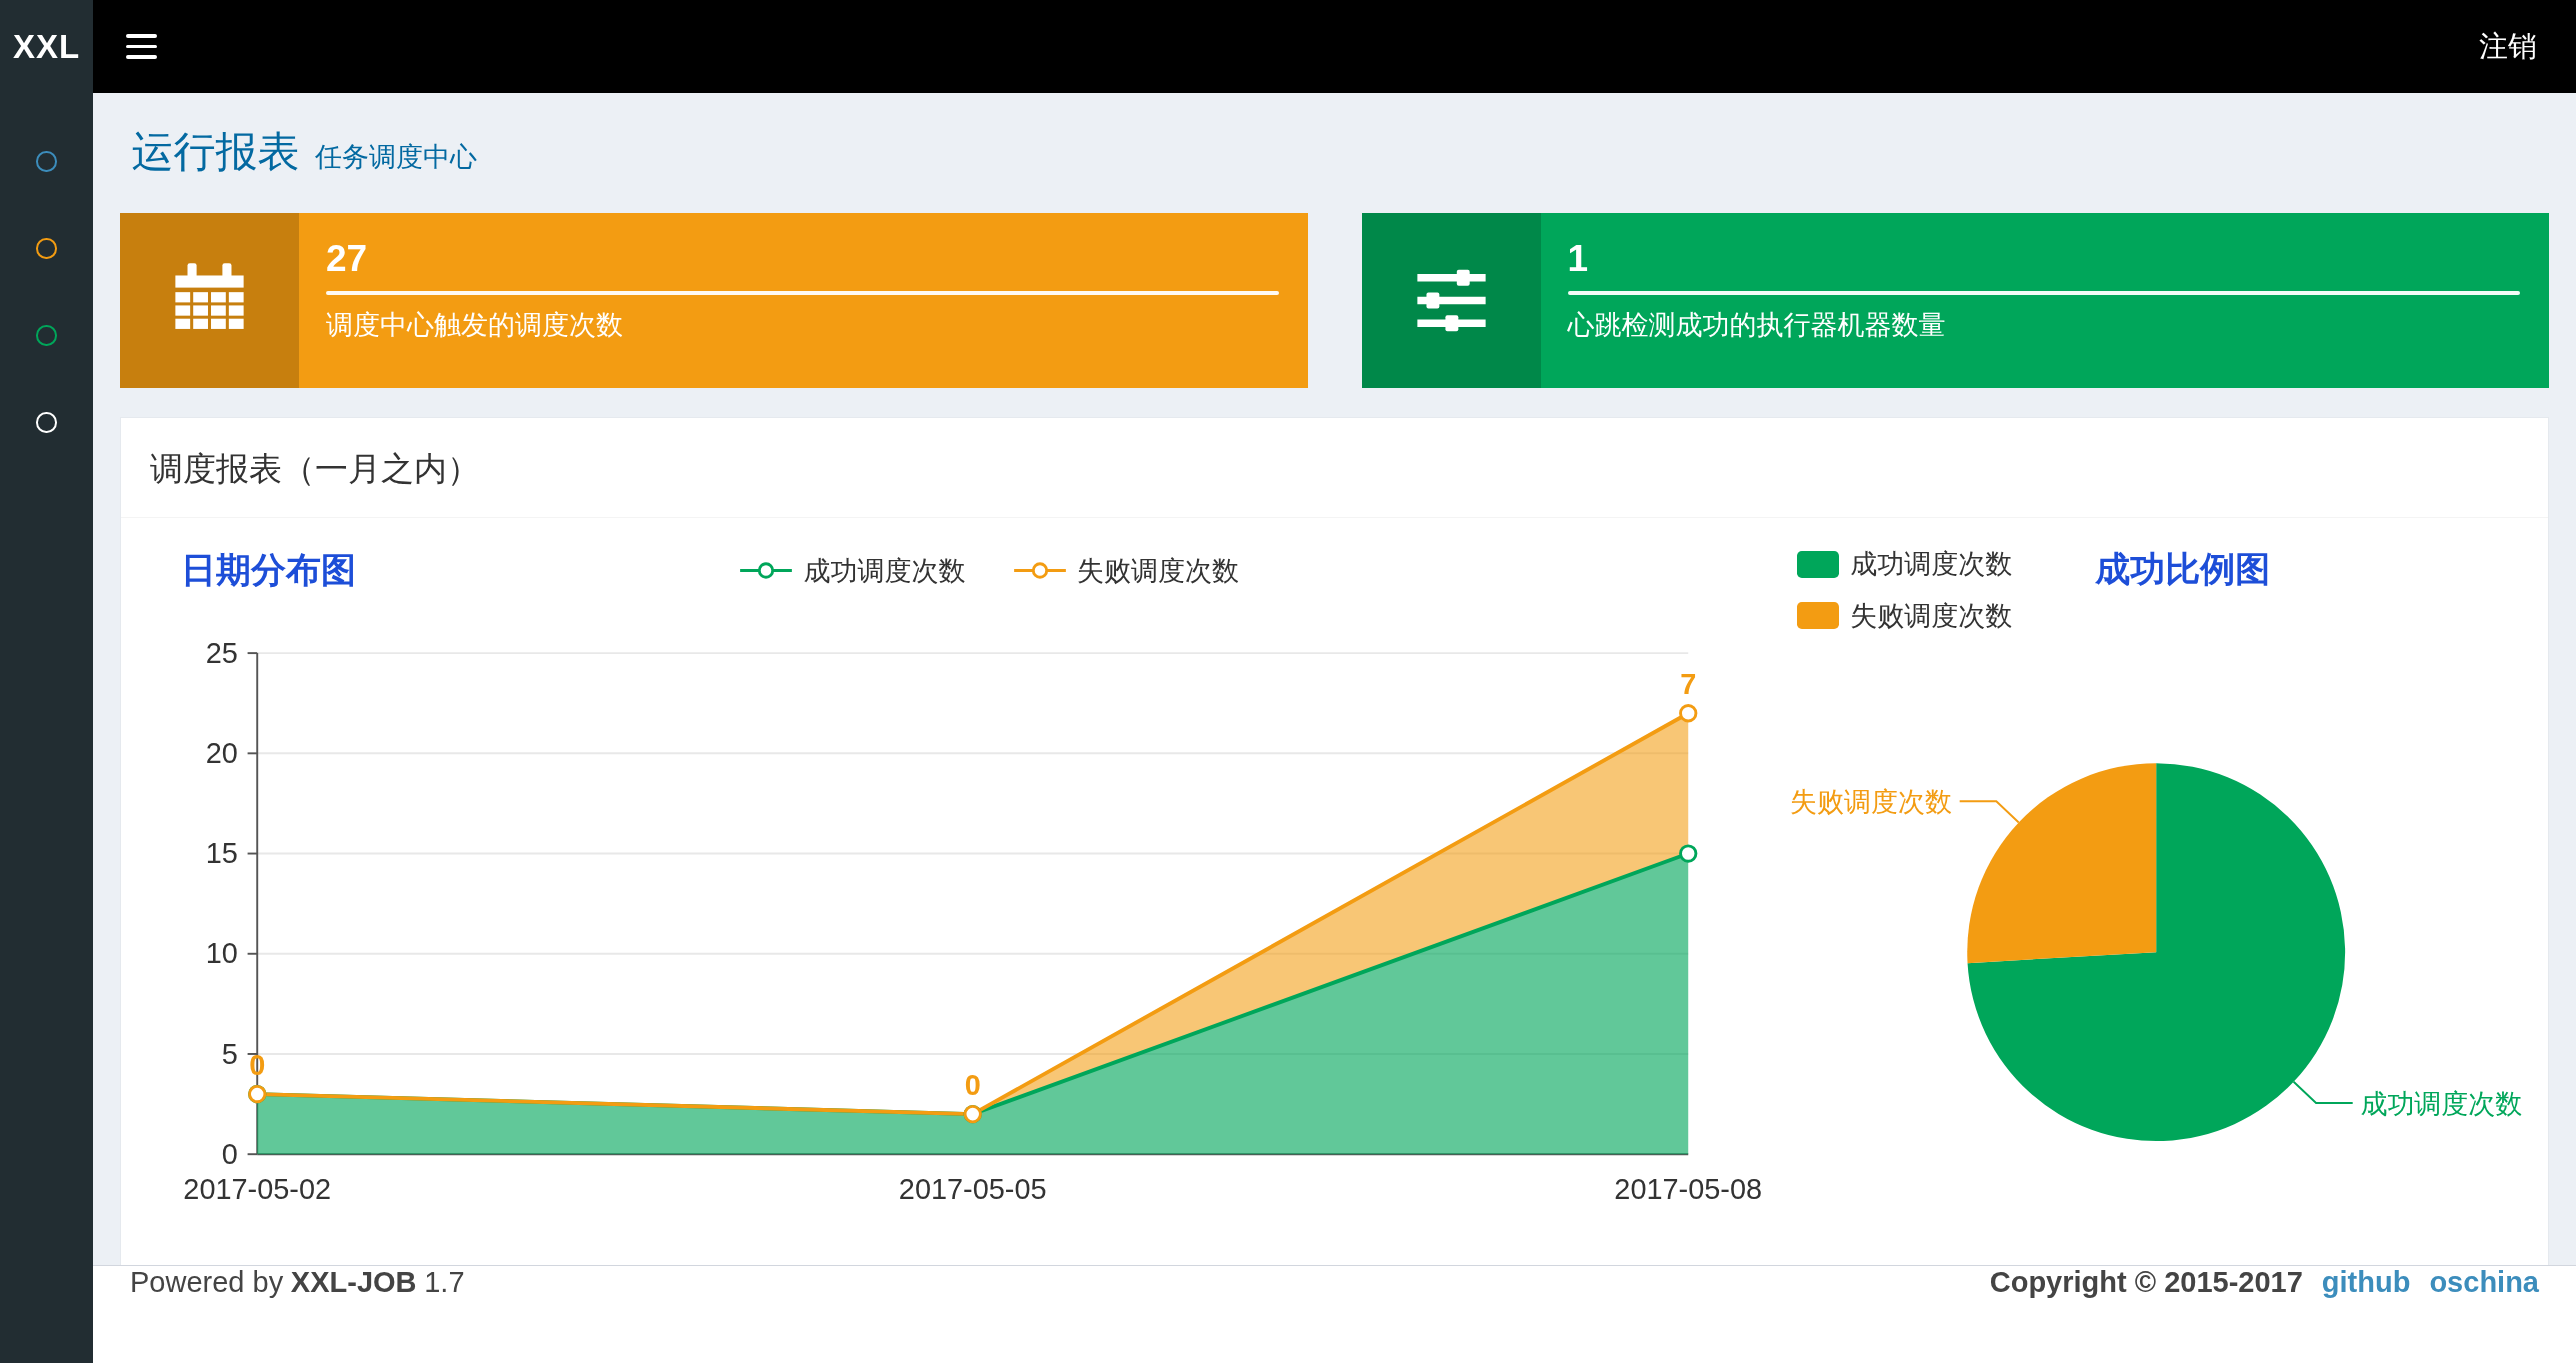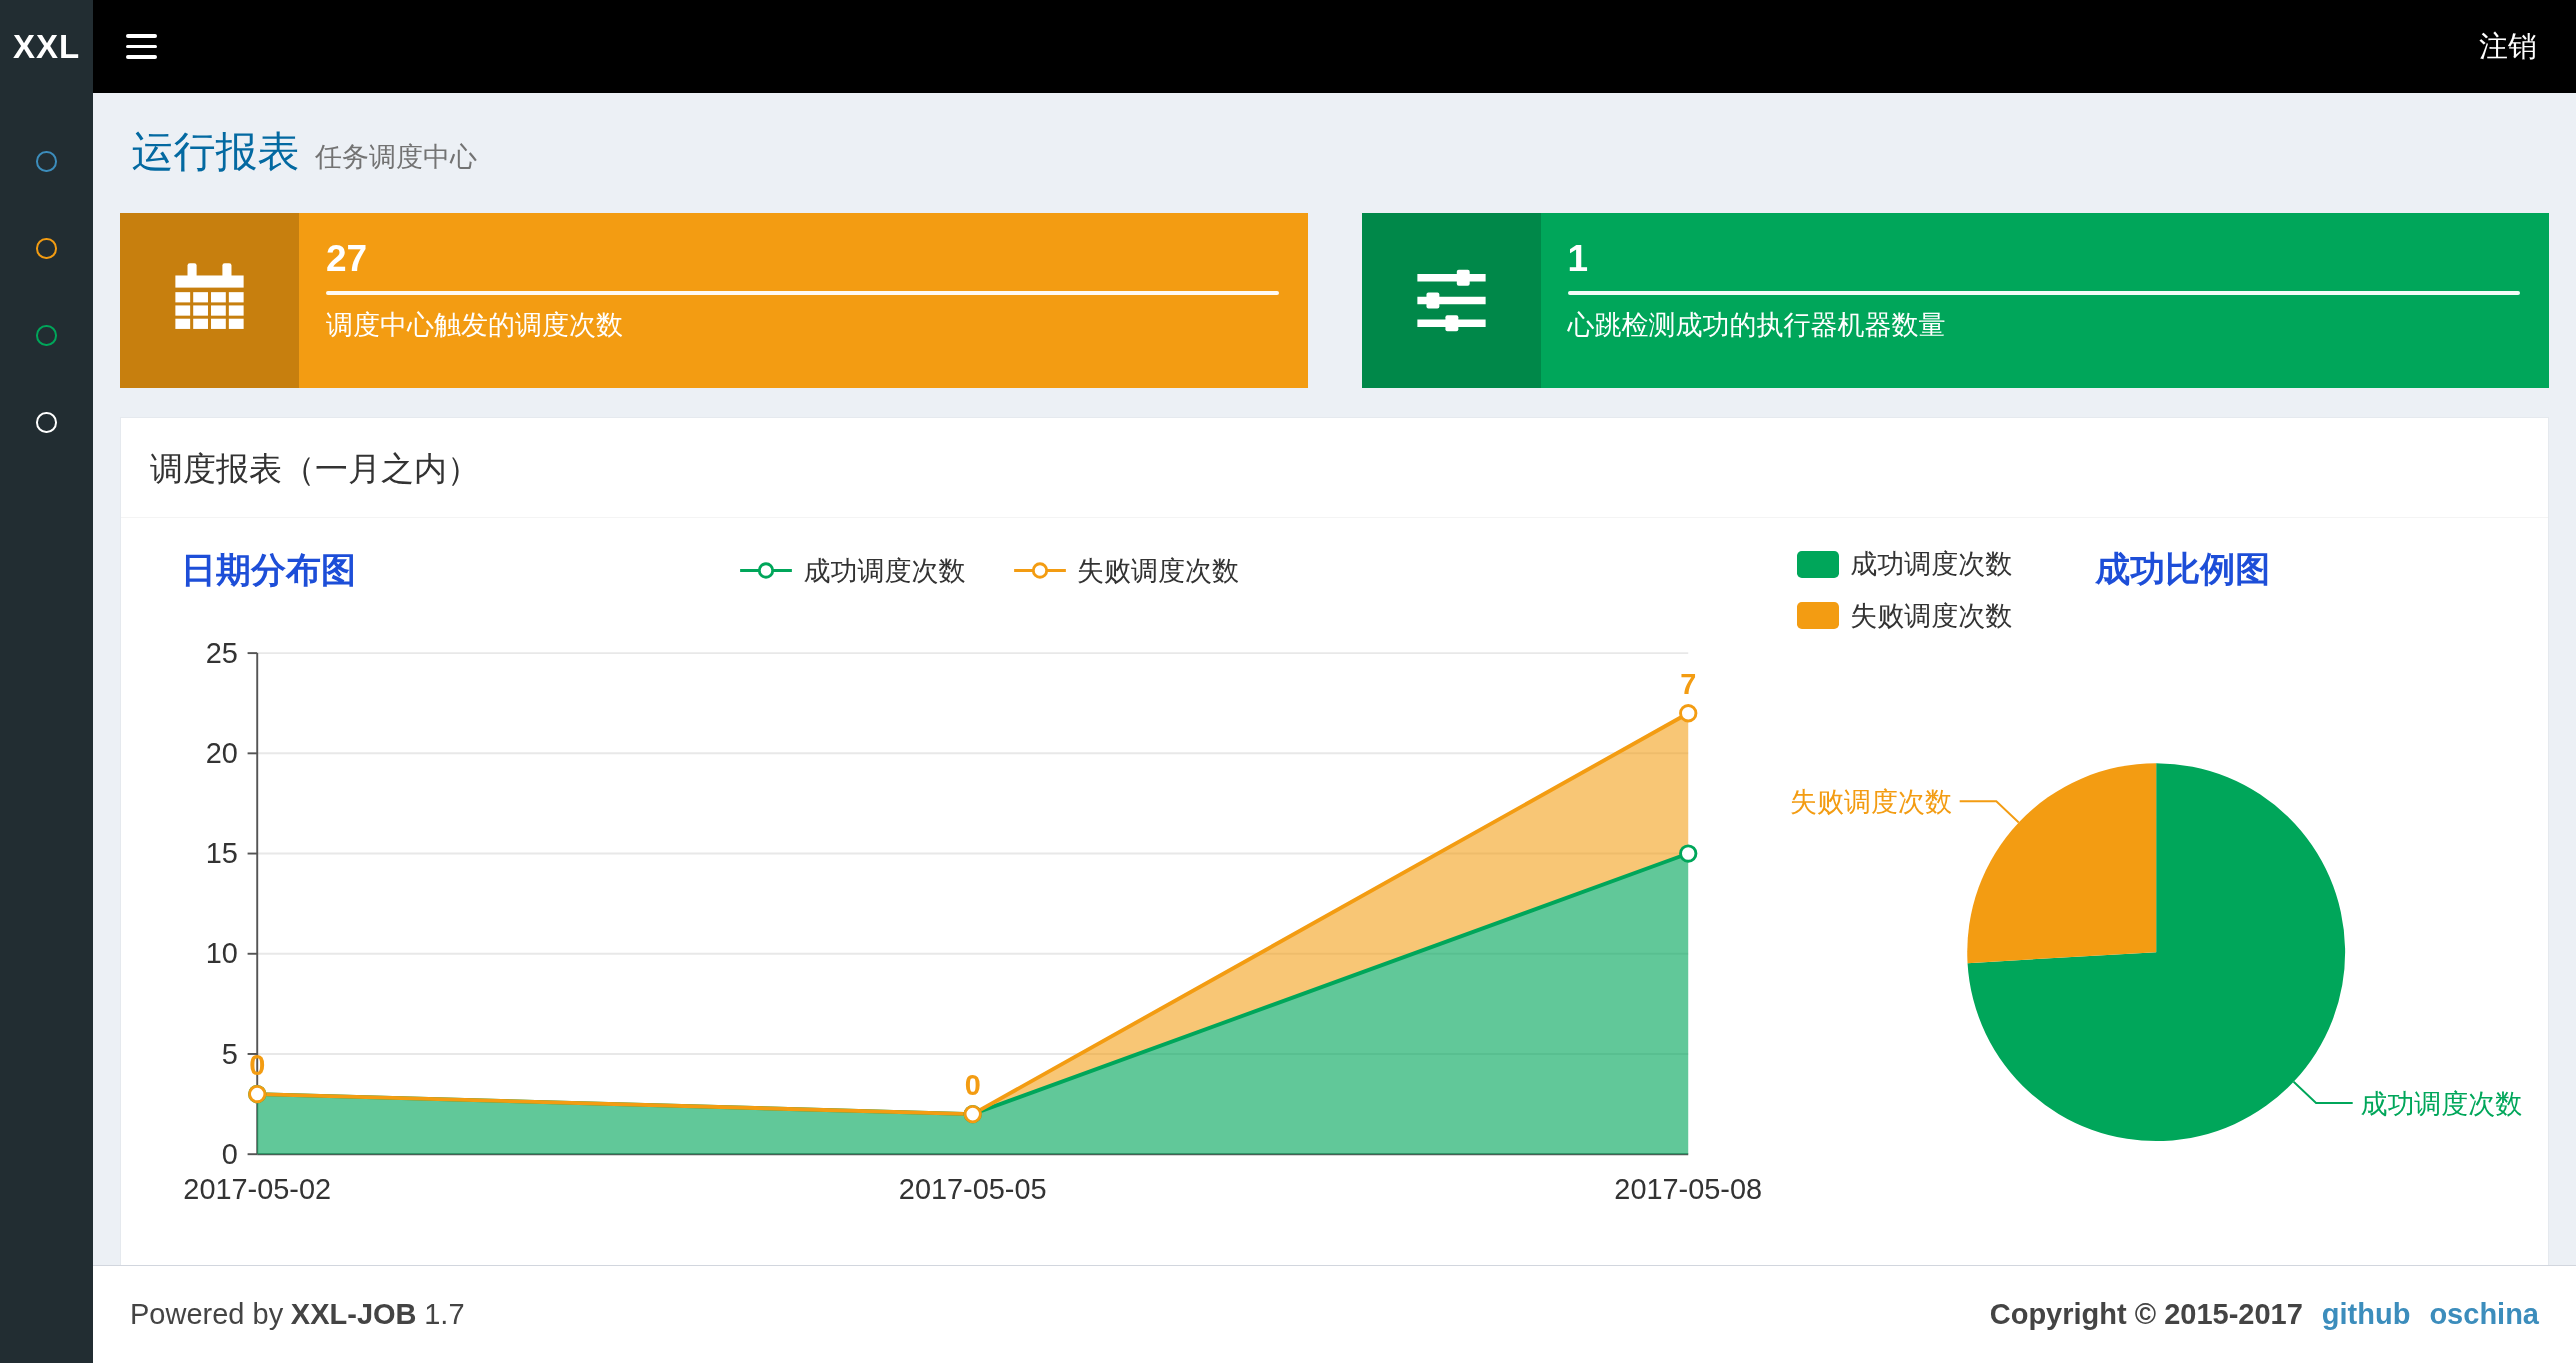--- a/index.html
+++ b/index.html
@@ -19,21 +19,21 @@
   .spacer{flex:1}
   .logout{color:#fff;font-size:29px;padding:0 39px;cursor:pointer;text-decoration:none}
   
   .sidebar{position:absolute;top:93px;left:0;bottom:0;width:93px;background:#222d32;padding-top:25px;box-sizing:border-box}
   .side-item{height:87px;display:flex;align-items:center;justify-content:center;cursor:pointer}
   .circle{width:16.4px;height:16.4px;border-radius:50%;border:2.9px solid #fff;display:block}
   
   .content{margin-left:93px;padding:23px 27px 0;box-sizing:border-box}
   .page-header{padding:7.7px 11.6px 0}
   .title{font-size:42px;color:#0369a1}
-  .subtitle{font-size:27px;color:#737373;margin-left:15.4px}
+  .subtitle{font-size:27px;color:#0369a1;margin-left:15.4px}
   .stat-row{display:flex;gap:54px;margin-top:33px}
   .stat-box{flex:1;height:175px;display:flex;color:#fff;overflow:hidden}
   .stat-icon{width:179px;display:flex;align-items:center;justify-content:center;background:rgba(0,0,0,0.18)}
   .stat-icon svg{width:91px;height:91px}
   .stat-body{flex:1;padding:17.4px 29px 0 27px}
   .stat-title{font-size:29px}
   .stat-value{font-size:37px;font-weight:bold;margin-top:7.7px}
   .stat-divider{height:3.9px;background:rgba(255,255,255,0.95);margin:11.6px 0 11.6px;border-radius:1.9px}
   .stat-desc{font-size:27px}
   
@@ -50,21 +50,21 @@
   .pie-legend{display:flex;flex-direction:column;gap:15.4px}
   .pg-row{display:flex;align-items:center;gap:11.6px;cursor:pointer}
   .swatch{width:42px;height:27px;border-radius:4.8px;display:block}
   .pg-label{font-size:27px;color:#333}
   svg text{font-family:inherit}
   .tick{font-size:30px;fill:#333}
   .dlabel{font-size:30px;font-weight:bold}
   .plabel{font-size:28px}
   
   .footer{position:absolute;bottom:0;left:93px;right:0;height:98px;background:#fff;border-top:1px solid #d2d6de;
-          display:flex;align-items:center;justify-content:space-between;padding:0 37px;box-sizing:border-box;
+          display:flex;align-items:flex-start;justify-content:space-between;padding:0 37px;box-sizing:border-box;
           font-size:29px;color:#444}
   .f-left b{margin:0 7.7px}
   .f-right{display:flex;gap:19px;align-items:center}
   .f-right a{color:#3c8dbc;font-weight:bold;cursor:pointer;text-decoration:none}
 </style>
 </head>
 <body>
 
 <div class="app">
 

